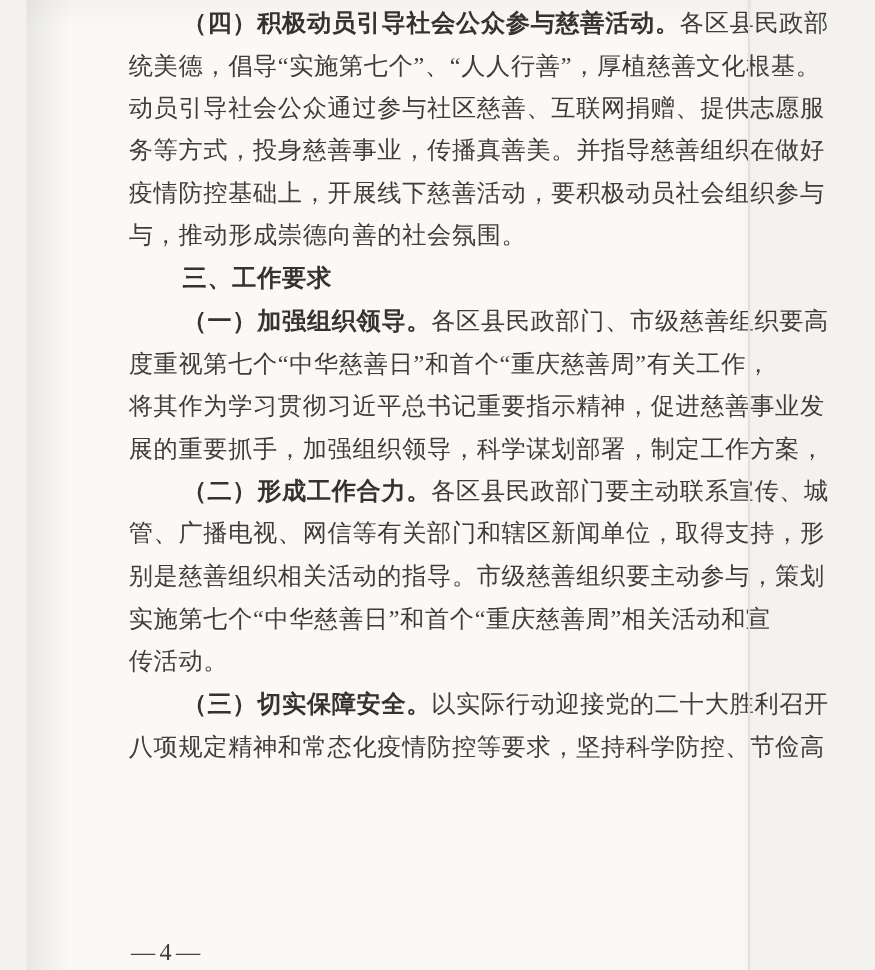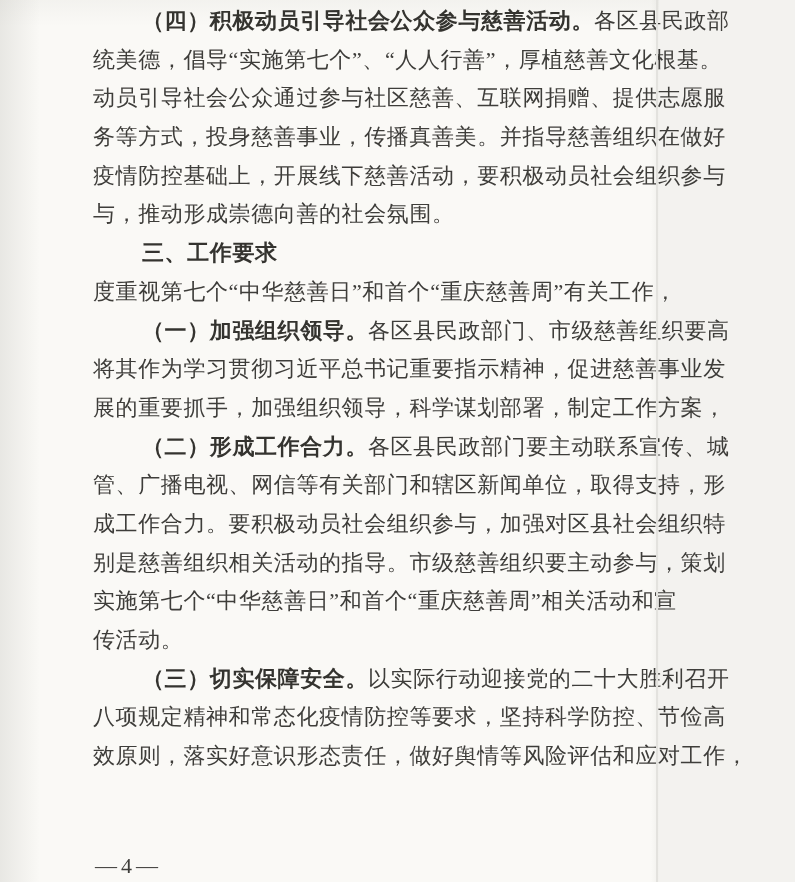--- a/index.html
+++ b/index.html
@@ -15,20 +15,21 @@
   }
   .page {
     position: relative;
     width: 659px;
     height: 882px;
     background:
       linear-gradient(to right, rgba(190,190,184,0.30) 0px, rgba(190,190,184,0.0) 40px),
       linear-gradient(to bottom, rgba(200,200,194,0.14) 0px, rgba(200,200,194,0.0) 26px),
       linear-gradient(to left, rgba(205,205,198,0.20) 0px, rgba(205,205,198,0.0) 8px),
       #faf9f6;
+    margin-left: 24px;
   }
   .scan-edge-line {
     position: absolute;
     top: 0;
     right: 1px;
     width: 2px;
     height: 100%;
     background: #e3e2de;
   }
   .doc {
@@ -68,29 +69,27 @@
 
 <div class="page">
   <div class="doc">
       <div class="line indent"><span class="seg-bold">（四）积极动员引导社会公众参与慈善活动。</span><span class="seg">各区县民政部</span></div>
       <div class="line"><span class="seg">统美德，倡导“实施第七个”、“人人行善”，厚植慈善文化根基。</span></div>
       <div class="line"><span class="seg">动员引导社会公众通过参与社区慈善、互联网捐赠、提供志愿服</span></div>
       <div class="line"><span class="seg">务等方式，投身慈善事业，传播真善美。并指导慈善组织在做好</span></div>
       <div class="line"><span class="seg">疫情防控基础上，开展线下慈善活动，要积极动员社会组织参与</span></div>
       <div class="line"><span class="seg">与，推动形成崇德向善的社会氛围。</span></div>
       <div class="line indent"><span class="seg-bold">三、工作要求</span></div>
+      <div class="line indent"><span class="seg-bold">（一）加强组织领导。</span><span class="seg">各区县民政部门、市级慈善组织要高</span></div>
       <div class="line"><span class="seg">度重视第七个“中华慈善日”和首个“重庆慈善周”有关工作，</span></div>
-      <div class="line indent"><span class="seg-bold">（一）加强组织领导。</span><span class="seg">各区县民政部门、市级慈善组织要高</span></div>
       <div class="line"><span class="seg">将其作为学习贯彻习近平总书记重要指示精神，促进慈善事业发</span></div>
       <div class="line"><span class="seg">展的重要抓手，加强组织领导，科学谋划部署，制定工作方案，</span></div>
       <div class="line indent"><span class="seg-bold">（二）形成工作合力。</span><span class="seg">各区县民政部门要主动联系宣传、城</span></div>
       <div class="line"><span class="seg">管、广播电视、网信等有关部门和辖区新闻单位，取得支持，形</span></div>
-      <div class="line"><span class="seg">成工作合力。要积极动员社会组织参与，加强对区县社会组织特</span></div>
       <div class="line"><span class="seg">别是慈善组织相关活动的指导。市级慈善组织要主动参与，策划</span></div>
       <div class="line"><span class="seg">实施第七个“中华慈善日”和首个“重庆慈善周”相关活动和宣</span></div>
       <div class="line"><span class="seg">传活动。</span></div>
       <div class="line indent"><span class="seg-bold">（三）切实保障安全。</span><span class="seg">以实际行动迎接党的二十大胜利召开</span></div>
       <div class="line"><span class="seg">八项规定精神和常态化疫情防控等要求，坚持科学防控、节俭高</span></div>
-      <div class="line"><span class="seg">效原则，落实好意识形态责任，做好舆情等风险评估和应对工作，</span></div>
     </div>
   <div class="page-number">—4—</div>
   <div class="scan-edge-line"></div>
 </div>
 
 </body></html>

